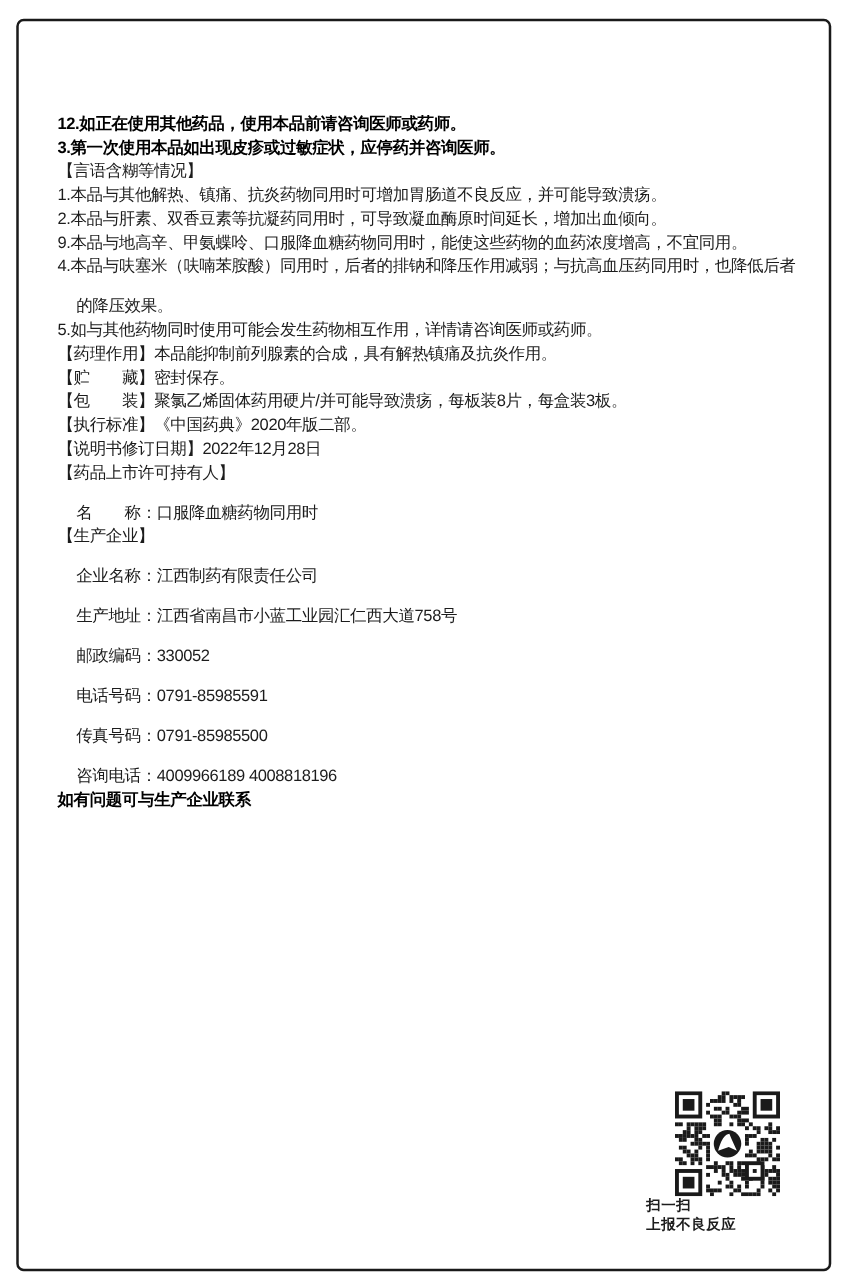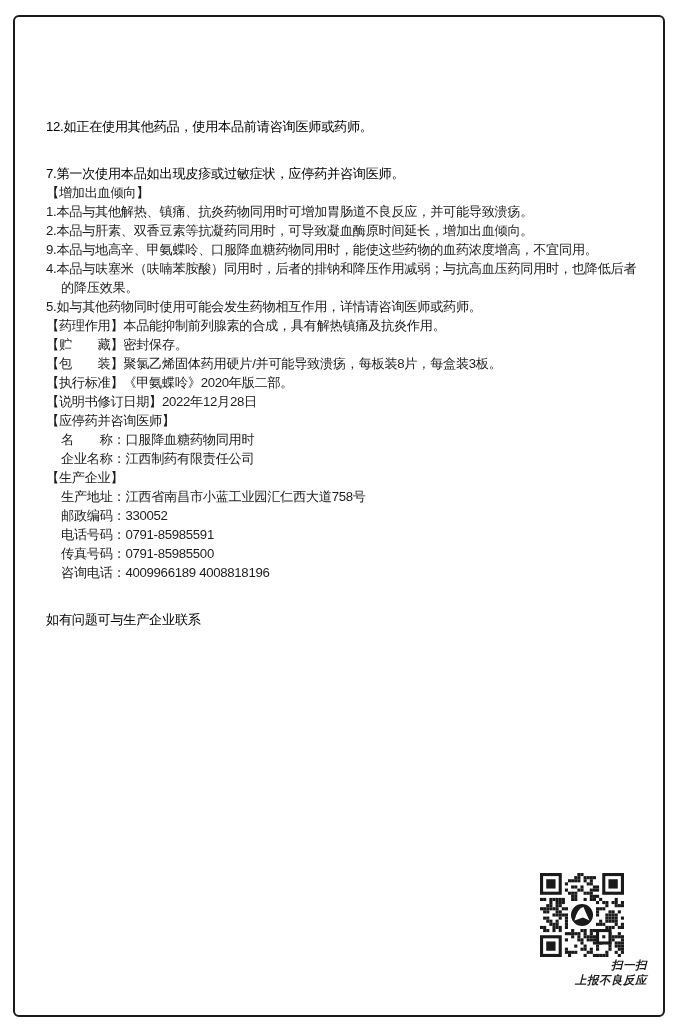--- a/index.html
+++ b/index.html
@@ -12,54 +12,54 @@
   .frame{
     position:absolute;left:13px;top:15px;width:652px;height:1002px;
     box-sizing:border-box;border:2px solid #1a1a1a;border-radius:6px;
     background:#ffffff;
   }
   .text-block{position:absolute;left:31px;top:72px;width:605px;}
   p.line{
     margin:0;height:19px;line-height:19px;font-size:13.2px;color:#1c1c1c;
     white-space:nowrap;letter-spacing:-0.3px;
   }
-  p.line.b{font-weight:normal;color:#000;margin-top:28px;}
-  p.line.ind{padding-left:15px;}
-  .qr-area{position:absolute;left:502px;top:856px;width:130px;text-align:right;font-style:italic;}
+  p.line.b{font-weight:bold;color:#000;}
+  p.line.ind{padding-left:15px;margin-top:13px;}
+  .qr-area{position:absolute;left:502px;top:856px;width:130px;text-align:left;}
   .qr-area svg{display:block;margin:0 auto;}
   .qr-cap{
     font-size:11.5px;line-height:14px;color:#1c1c1c;font-weight:600;
     letter-spacing:0.5px;margin-top:1px;
   }
 </style>
 </head>
 <body>
 
 <div class="stage">
   <div class="frame">
 
     <div class="text-block" id="lines">
         <p class="line b">12.如正在使用其他药品，使用本品前请咨询医师或药师。</p>
-        <p class="line b">7.第一次使用本品如出现皮疹或过敏症状，应停药并咨询医师。</p>
-        <p class="line">【增加出血倾向】</p>
+        <p class="line b">3.第一次使用本品如出现皮疹或过敏症状，应停药并咨询医师。</p>
+        <p class="line">【言语含糊等情况】</p>
         <p class="line">1.本品与其他解热、镇痛、抗炎药物同用时可增加胃肠道不良反应，并可能导致溃疡。</p>
         <p class="line">2.本品与肝素、双香豆素等抗凝药同用时，可导致凝血酶原时间延长，增加出血倾向。</p>
         <p class="line">9.本品与地高辛、甲氨蝶呤、口服降血糖药物同用时，能使这些药物的血药浓度增高，不宜同用。</p>
         <p class="line">4.本品与呋塞米（呋喃苯胺酸）同用时，后者的排钠和降压作用减弱；与抗高血压药同用时，也降低后者</p>
         <p class="line ind">的降压效果。</p>
         <p class="line">5.如与其他药物同时使用可能会发生药物相互作用，详情请咨询医师或药师。</p>
         <p class="line">【药理作用】本品能抑制前列腺素的合成，具有解热镇痛及抗炎作用。</p>
         <p class="line">【贮　　藏】密封保存。</p>
         <p class="line">【包　　装】聚氯乙烯固体药用硬片/并可能导致溃疡，每板装8片，每盒装3板。</p>
-        <p class="line">【执行标准】《甲氨蝶呤》2020年版二部。</p>
+        <p class="line">【执行标准】《中国药典》2020年版二部。</p>
         <p class="line">【说明书修订日期】2022年12月28日</p>
-        <p class="line">【应停药并咨询医师】</p>
+        <p class="line">【药品上市许可持有人】</p>
         <p class="line ind">名　　称：口服降血糖药物同用时</p>
+        <p class="line">【生产企业】</p>
         <p class="line ind">企业名称：江西制药有限责任公司</p>
-        <p class="line">【生产企业】</p>
         <p class="line ind">生产地址：江西省南昌市小蓝工业园汇仁西大道758号</p>
         <p class="line ind">邮政编码：330052</p>
         <p class="line ind">电话号码：0791-85985591</p>
         <p class="line ind">传真号码：0791-85985500</p>
         <p class="line ind">咨询电话：4009966189  4008818196</p>
         <p class="line b">如有问题可与生产企业联系</p>
       </div>
 
     <div class="qr-area">
       <svg id="qr" width="84" height="84" viewBox="0 0 84 84">

